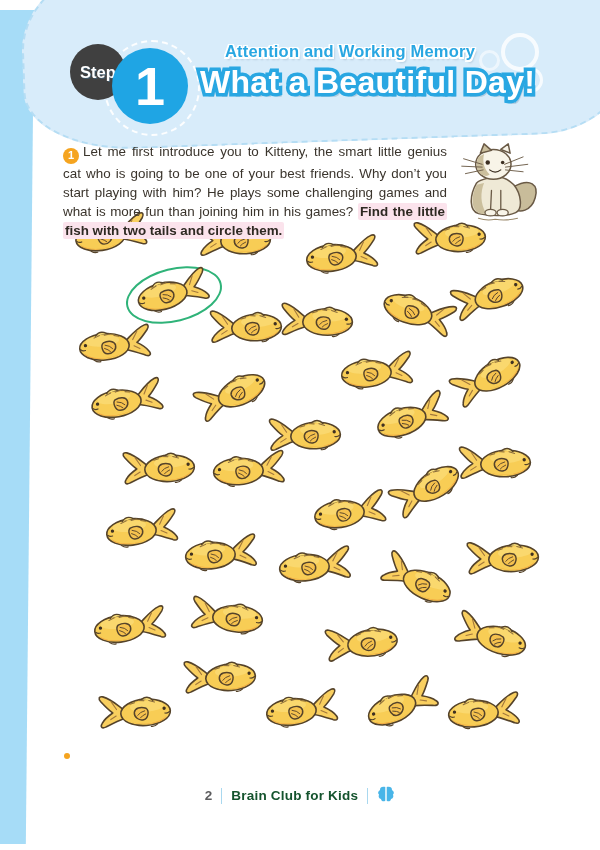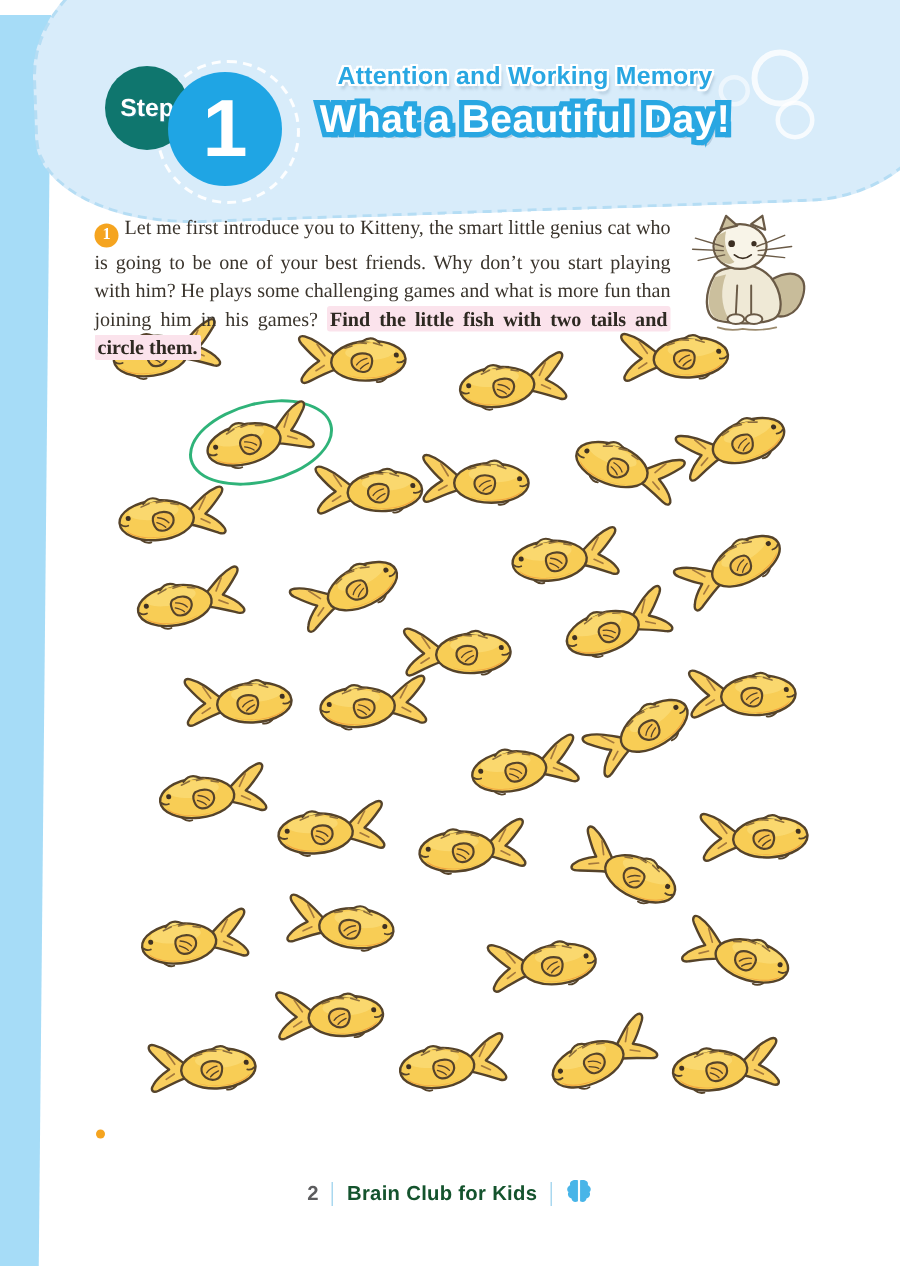--- a/index.html
+++ b/index.html
@@ -9,42 +9,42 @@
   
   .left-strip{position:absolute;left:0;top:10px;width:34px;height:834px;background:#a6dcf7;
               clip-path:polygon(0 0,100% 0,76% 100%,0 100%);z-index:0;}
 
   
   .header{position:absolute;left:0;top:0;width:600px;height:160px;z-index:2;}
   .blob{position:absolute;left:22px;top:-48px;width:600px;height:186px;background:#d8ecfa;
         border:2px dashed #b5ddf4;transform:rotate(-2deg);
         border-radius:120px 70px 90px 110px / 90px 60px 70px 60px;}
   .dashed-ring{position:absolute;left:104px;top:40px;width:92px;height:92px;border:2px dashed rgba(255,255,255,.95);border-radius:50%;}
-  .step-circle{position:absolute;left:70px;top:44px;width:56px;height:56px;border-radius:50%;background:#0f766e;
+  .step-circle{position:absolute;left:70px;top:44px;width:56px;height:56px;border-radius:50%;background:#404040;
                color:#fff;font-weight:bold;font-size:16.5px;display:flex;align-items:center;justify-content:center;
                text-shadow:1px 1px 0 rgba(70,140,190,.35);}
   .one-circle{position:absolute;left:112px;top:48px;width:76px;height:76px;border-radius:50%;background:#1fa5e4;
               color:#fff;font-weight:bold;font-size:54px;display:flex;align-items:center;justify-content:center;}
   .titles{position:absolute;left:200px;top:42px;width:300px;text-align:center;}
   .subtitle{display:inline-block;color:#29a7e2;font-weight:bold;font-size:16.5px;letter-spacing:.2px;
     text-shadow:-1.5px -1.5px 0 #fff,1.5px -1.5px 0 #fff,-1.5px 1.5px 0 #fff,1.5px 1.5px 0 #fff,
                 -1.5px 0 0 #fff,1.5px 0 0 #fff,0 -1.5px 0 #fff,0 1.5px 0 #fff,2px 3px 2px rgba(120,150,175,.4);}
-  .big-title{display:inline-block;position:relative;z-index:2;color:#fff;font-weight:bold;font-size:26px;
+  .big-title{display:inline-block;position:relative;z-index:2;color:#fff;font-weight:bold;font-size:32px;
              letter-spacing:.3px;margin-top:3px;white-space:nowrap;}
   .big-title::before{content:attr(data-text);position:absolute;left:0;top:0;z-index:-1;color:#29a7e2;
     -webkit-text-stroke:7px #29a7e2;
     text-shadow:-2px -2px 0 #29a7e2,2px -2px 0 #29a7e2,-2px 2px 0 #29a7e2,2px 2px 0 #29a7e2,3px 4px 0 rgba(130,160,185,.4);}
   .bubble{position:absolute;border-radius:50%;border:4px solid rgba(255,255,255,.8);}
   .bubble.b1{left:501px;top:33px;width:30px;height:30px;}
   .bubble.b2{left:517px;top:67px;width:20px;height:20px;border-width:3px;}
   .bubble.b3{left:479px;top:50px;width:15px;height:15px;border-width:3px;border-color:rgba(255,255,255,.55);}
 
   
   .intro{position:absolute;left:63px;top:142px;width:478px;z-index:3;
-         font-size:13.4px;line-height:19px;color:#3a342c;text-align:justify;font-family:Liberation Serif, serif;}
+         font-size:13.4px;line-height:19px;color:#3a342c;text-align:justify;}
   .cat-wrap{float:right;width:86px;height:80px;margin:0 0 2px 8px;}
   .num-chip{display:inline-flex;width:16px;height:16px;border-radius:50%;background:#f5a41f;color:#fff;
             font-size:11px;font-weight:bold;align-items:center;justify-content:center;vertical-align:-3px;margin-right:4px;}
   .task-bold{font-weight:bold;color:#2e2922;background:#fbe3ec;padding:1px 2px;border-radius:2px;box-decoration-break:clone;}
 
   
   .fish-field{position:absolute;left:0;top:0;width:600px;height:850px;z-index:1;}
   .fish{position:absolute;width:80px;height:52px;}
   .fish-inner{width:80px;height:52px;}
   .fish-ring{display:none;position:absolute;left:-7px;top:0px;width:94px;height:50px;border:2.5px solid #2fb379;

